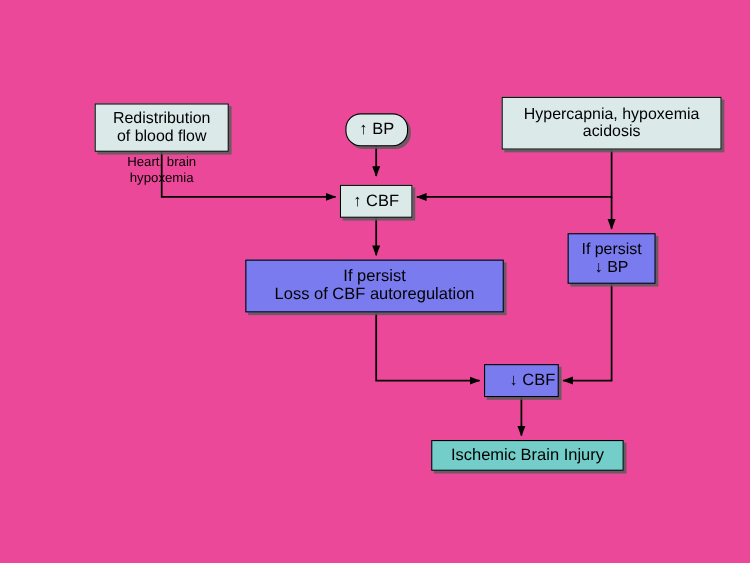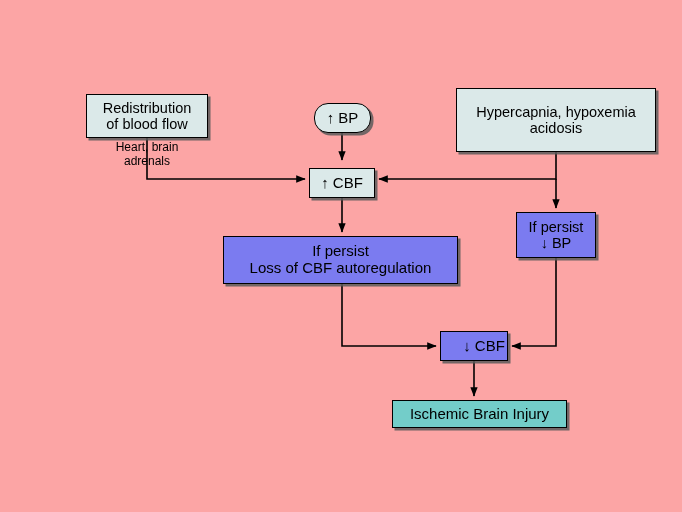--- a/index.html
+++ b/index.html
@@ -4,21 +4,21 @@
 <style>
   html, body {
     margin: 0;
     padding: 0;
     background: #ffffff;
   }
   #canvas {
     position: relative;
     width: 682px;
     height: 512px;
-    background: #fca5a5;
+    background: #ec4899;
     overflow: hidden;
     font-family: "Liberation Sans", sans-serif;
   }
   #svg-layer {
     position: absolute;
     left: 0;
     top: 0;
     width: 682px;
     height: 512px;
   }
@@ -51,21 +51,21 @@
     color: #000000;
     line-height: 1.18;
     white-space: pre-line;
     z-index: 3;
   }
 
   
   #node-redistribution { left: 86px;  top: 94px;  width: 122px; height: 44px; font-size: 14.5px; }
   #label-organs        { left: 86px;  top: 140px; width: 122px;               font-size: 12px; }
   #node-up-bp          { left: 314px; top: 103px; width: 57px;  height: 30px; font-size: 15px; border-radius: 14px; }
-  #node-hypercapnia    { left: 456px; top: 88px;  width: 200px; height: 64px; font-size: 14.5px; }
+  #node-hypercapnia    { left: 456px; top: 88px;  width: 200px; height: 48px; font-size: 14.5px; }
   #node-up-cbf         { left: 309px; top: 168px; width: 66px;  height: 30px; font-size: 15px; }
   #node-loss-auto      { left: 223px; top: 236px; width: 235px; height: 48px; font-size: 15px; }
   #node-if-persist-bp  { left: 516px; top: 212px; width: 80px;  height: 46px; font-size: 14.5px; }
   #node-down-cbf       { left: 440px; top: 331px; width: 68px;  height: 30px; font-size: 15px; padding-left: 20px; }
   #node-ischemic       { left: 392px; top: 400px; width: 175px; height: 28px; font-size: 15px; }
 </style>
 </head>
 <body>
 
 <div id="canvas">
@@ -91,21 +91,21 @@
 
     <path d="M 556 258 L 556 346 L 512 346" fill="none" stroke="#000000" stroke-width="1.6" marker-end="url(#arrow)"></path>
 
     <path d="M 474 361 L 474 396" fill="none" stroke="#000000" stroke-width="1.6" marker-end="url(#arrow)"></path>
   </svg>
 
   <div class="node light" id="node-redistribution">Redistribution
 of blood flow</div>
 
   <div class="plain-label" id="label-organs">Heart, brain
-adrenals</div>
+hypoxemia</div>
 
   <div class="node light" id="node-up-bp">↑ BP</div>
 
   <div class="node light" id="node-hypercapnia">Hypercapnia, hypoxemia
 acidosis</div>
 
   <div class="node light" id="node-up-cbf">↑ CBF</div>
 
   <div class="node purple" id="node-loss-auto">If persist
 Loss of CBF autoregulation</div>

